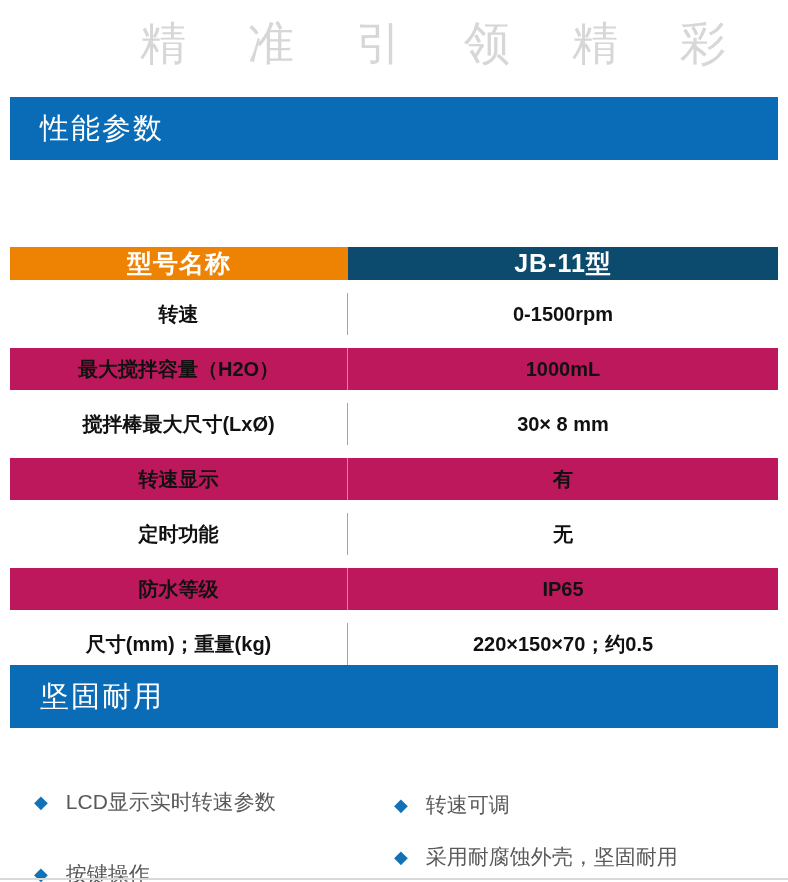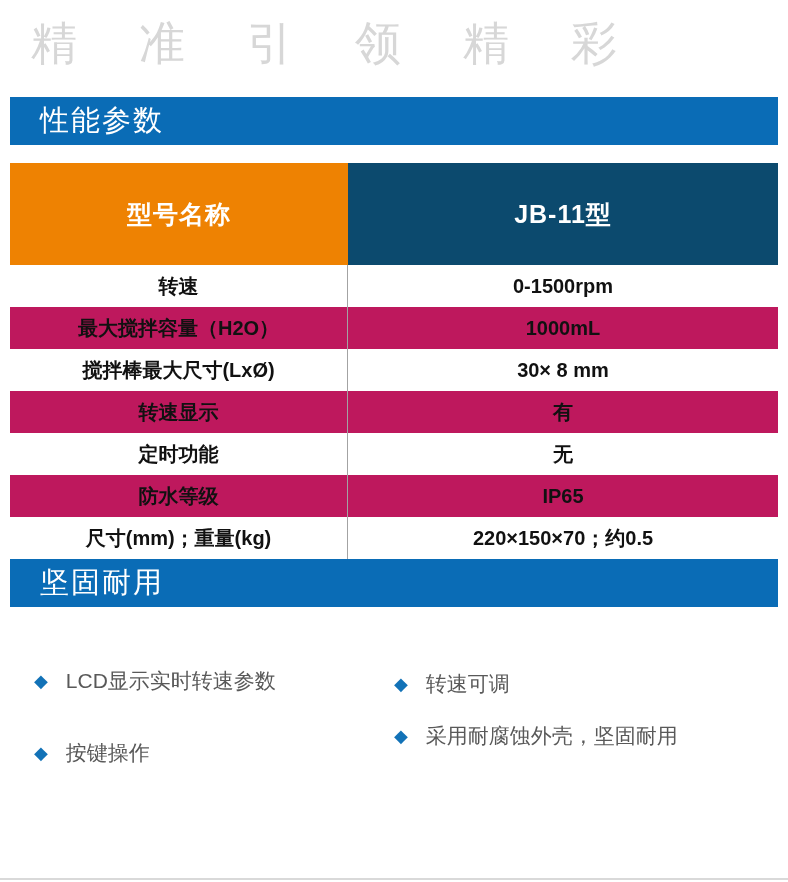--- a/index.html
+++ b/index.html
@@ -6,56 +6,56 @@
   html, body { width: 788px; height: 882px; background: #ffffff; overflow: hidden; }
   body { font-family: "Liberation Sans", "DejaVu Sans", sans-serif; position: relative; }
 
   .page { position: relative; width: 788px; height: 882px; }
 
   
   .watermark {
     height: 78px;
     margin-top: 0;
     line-height: 86px;
-    text-align: left;
+    text-align: right;
     font-size: 46px;
     font-weight: 300;
     color: #d7d7d7;
     letter-spacing: 62px;
     padding-left: 31px;
     white-space: nowrap;
   }
 
   .content { margin: 0 10px; }
 
   
   .section-bar {
-    height: 48px;
+    height: 63px;
     background: #0a6cb6;
     color: #ffffff;
     display: flex;
     align-items: center;
     padding-left: 30px;
     font-size: 29px;
     font-weight: 500;
     letter-spacing: 2px;
   }
   .section-bar.specs { margin-top: 19px; }
 
   
   .spec-table { margin-top: 18px; }
-  .thead { display: flex; height: 102px; }
+  .thead { display: flex; height: 102px; align-items: flex-end; }
   .th {
     display: flex; align-items: center; justify-content: center;
     color: #ffffff; font-size: 25px; font-weight: 700; letter-spacing: 1px;
   }
   .th-label { width: 338px; background: #ee8202; }
   .th-value { flex: 1; background: #0c4a6e; }
 
-  .tr { display: flex; height: 42px; }
+  .tr { display: flex; height: 42px; margin-top: 13px; }
   .tbody .tr:nth-child(2n) { background: #be185d; }
   .td {
     display: flex; align-items: center; justify-content: center;
     color: #111111; font-size: 20px; font-weight: 700;
   }
   .td-label { width: 338px; border-right: 1px solid #a3a3a3; }
   .td-value { flex: 1; }
 
   
   .features-grid {

